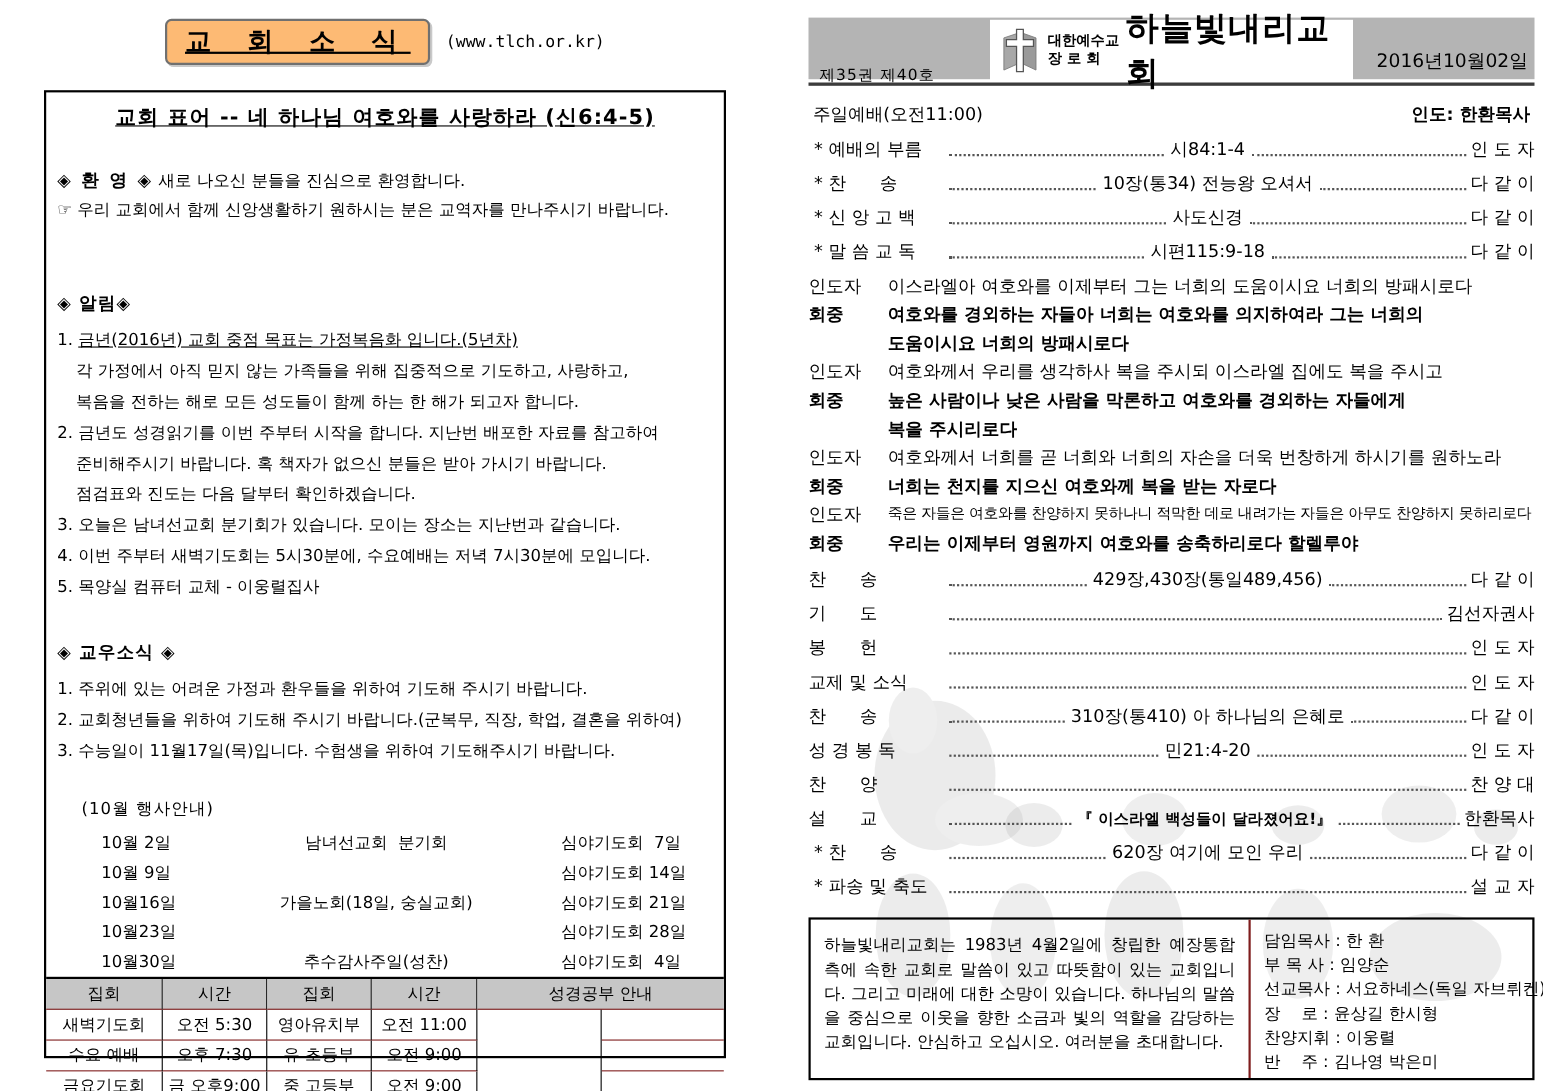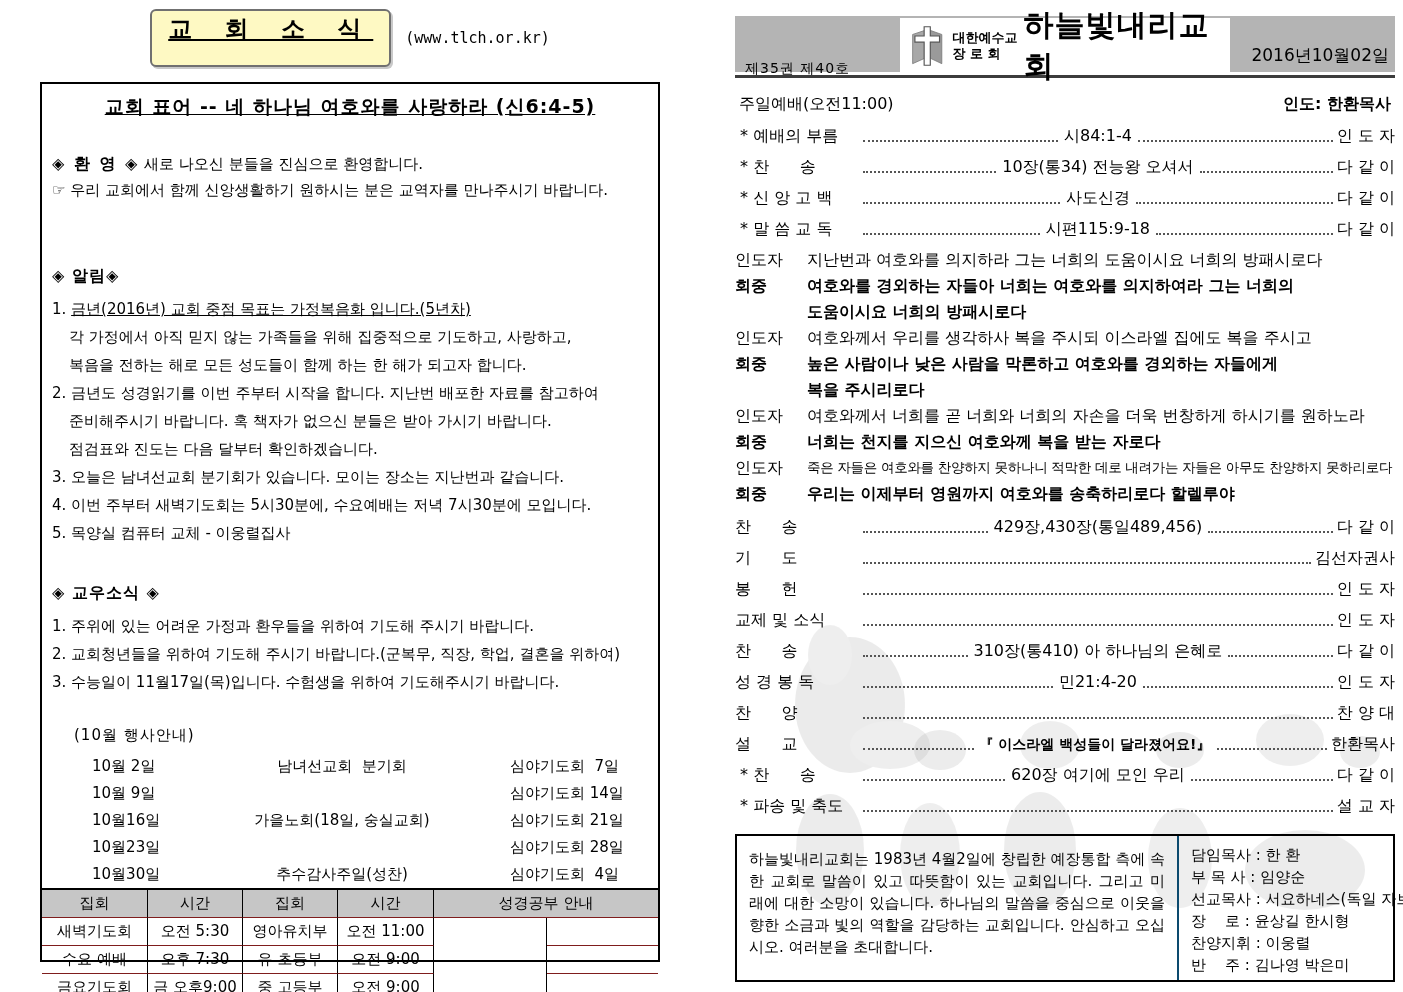--- a/index.html
+++ b/index.html
@@ -10,22 +10,22 @@
   }
   .stage { position:absolute; inset:0; }
 
   
   .wm { position:absolute; opacity:0.16; z-index:0; pointer-events:none; }
 
   
   .left-page { position:absolute; left:40px; top:16px; width:620px; z-index:1; }
   .lp-header { display:flex; align-items:center; justify-content:center; gap:14px; height:44px; }
   .lp-title-box {
-    background:#fef9c3; border:2px solid #707070; border-radius:6px;
-    padding:2px 16px 20px 16px; box-shadow:2px 2px 0 #c9c9c9;
+    background:#fdba74; border:2px solid #707070; border-radius:6px;
+    padding:2px 16px 4px 16px; box-shadow:2px 2px 0 #c9c9c9;
   }
   .lp-title {
     font-size:24px; font-weight:bold; letter-spacing:12px;
     text-decoration:underline; white-space:pre;
   }
   .lp-url { font-size:15px; font-family:"DejaVu Sans Mono","Liberation Mono",monospace; }
   .page-box {
     margin-top:22px; border:2px solid #000; height:880px;
     display:flex; flex-direction:column; background:transparent;
   }
@@ -90,21 +90,21 @@
   .reading { margin:4px 0 4px 0; }
   .r-line { display:flex; font-size:16px; line-height:25px; margin:1px 0; }
   .r-speaker { width:72px; flex:0 0 72px; white-space:pre; }
   .r-line.bold .r-speaker, .r-line.bold .r-text { font-weight:bold; }
   .r-text { flex:1; }
   .r-text.small { font-size:13.5px; letter-spacing:-0.3px; }
   .r-cont { margin-top:1px; }
 
   .about-box { margin-top:14px; border:2px solid #000; display:flex; height:148px; background:transparent; }
   .about-intro { flex:1; padding:12px 12px; font-size:15px; line-height:22px; text-align:justify; }
-  .about-staff { width:216px; border-left:2px solid #0c4a6e; padding:8px 0 0 12px; }
+  .about-staff { width:258px; border-left:2px solid #7f1d1d; padding:8px 0 0 12px; }
   .s-line { font-size:15px; line-height:22px; white-space:pre; }
 </style>
 </head>
 <body>
 
 <div class="stage">
 
   <svg class="wm" style="left:770px; top:595px;" width="180" height="180" viewBox="0 0 180 180">
     <ellipse cx="80" cy="110" rx="55" ry="68" fill="#8a8a8a"></ellipse>
     <ellipse cx="60" cy="60" rx="22" ry="30" fill="#9a9a9a"></ellipse>
@@ -280,21 +280,21 @@
           <span class="w-label"> * 말 씀 교 독</span>
           <span class="dots"></span>
           <span class="w-center">시편115:9-18</span>
           <span class="dots"></span>
           <span class="w-right">다 같 이</span>
         </div>
       </div>
     <div class="reading" id="reading-block">
         <div class="r-line">
           <span class="r-speaker">인도자</span>
-          <div class="r-text">지난번과 여호와를 의지하라 그는 너희의 도움이시요 너희의 방패시로다</div>
+          <div class="r-text">이스라엘아 여호와를 이제부터 그는 너희의 도움이시요 너희의 방패시로다</div>
         </div>
         <div class="r-line bold">
           <span class="r-speaker">회중</span>
           <div class="r-text">여호와를 경외하는 자들아 너희는 여호와를 의지하여라 그는 너희의<div class="r-cont">도움이시요 너희의 방패시로다</div></div>
         </div>
         <div class="r-line">
           <span class="r-speaker">인도자</span>
           <div class="r-text">여호와께서 우리를 생각하사 복을 주시되 이스라엘 집에도 복을 주시고</div>
         </div>
         <div class="r-line bold">

